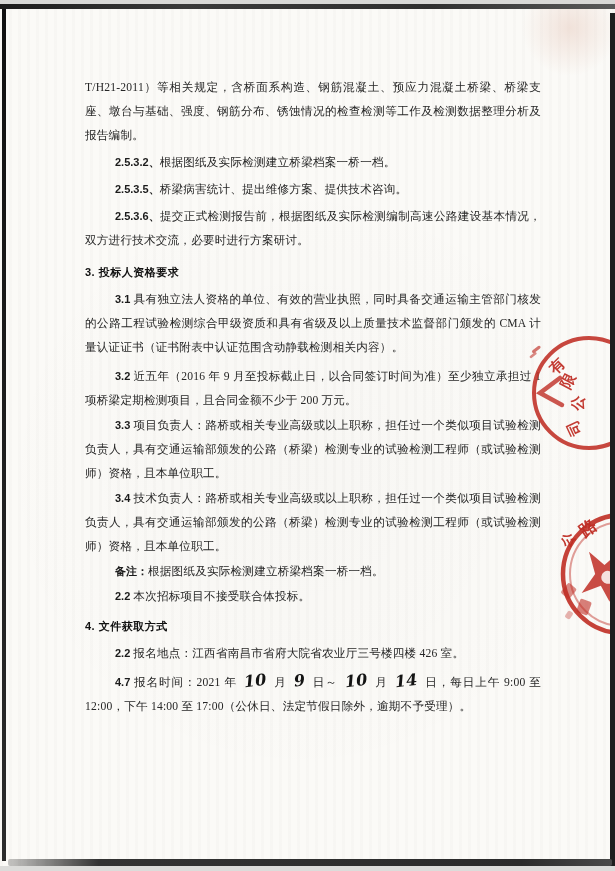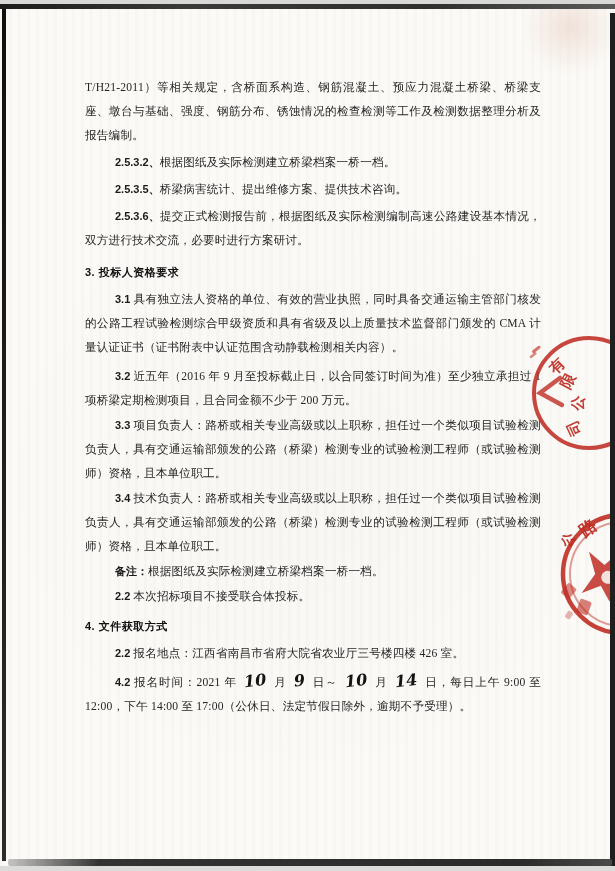--- a/index.html
+++ b/index.html
@@ -75,21 +75,21 @@
     <p class="tight"><span class="num">3.4 </span><span>技术负责人：路桥或相关专业高级或以上职称，担任过一个类似项目试验检测负责人，具有交通运输部颁发的公路（桥梁）检测专业的试验检测工程师（或试验检测师）资格，且本单位职工。</span></p>
 
     <p class="tight"><span class="num">备注：</span><span>根据图纸及实际检测建立桥梁档案一桥一档。</span></p>
 
     <p class="tight"><span class="num">2.2 </span><span>本次招标项目不接受联合体投标。</span></p>
 
     <h2 class="sec sec4">4. 文件获取方式</h2>
 
     <p class="tight"><span class="num">2.2 </span><span>报名地点：江西省南昌市省府大院省农业厅三号楼四楼 426 室。</span></p>
 
-    <p class="tight mt4"><span class="num">4.2 </span><span>报名时间：2021 年</span><span class="hw">10</span><span>月</span><span class="hw">9</span><span>日～</span><span class="hw">10</span><span>月</span><span class="hw">14</span><span>日，每日上午 9:00 至 12:00，下午 14:00 至 17:00（公休日、法定节假日除外，逾期不予受理）。</span></p>
+    <p class="tight mt4"><span class="num">4.7 </span><span>报名时间：2021 年</span><span class="hw">10</span><span>月</span><span class="hw">9</span><span>日～</span><span class="hw">10</span><span>月</span><span class="hw">14</span><span>日，每日上午 9:00 至 12:00，下午 14:00 至 17:00（公休日、法定节假日除外，逾期不予受理）。</span></p>
 
 
   </div>
 
   <svg class="seal seal1" width="120" height="140" viewBox="0 0 120 140">
     <circle cx="71" cy="68" r="55" fill="none" stroke="#bf2d24" stroke-width="4" opacity="0.88"></circle>
     <path d="M42,53 L22,68 L44,80" fill="none" stroke="#bf2d24" stroke-width="4.5" stroke-linecap="round" opacity="0.8"></path>
     <rect x="13" y="23" width="10" height="3" rx="1.5" transform="rotate(-38 18 24)" fill="#bf2d24" opacity="0.65"></rect>
     <rect x="11" y="29" width="8" height="2.5" rx="1" transform="rotate(-38 15 30)" fill="#bf2d24" opacity="0.55"></rect>
     <g fill="#bf2d24" font-family="'Liberation Serif','DejaVu Serif',serif" font-weight="bold" font-size="15" opacity="0.93" text-anchor="middle" dominant-baseline="central">

